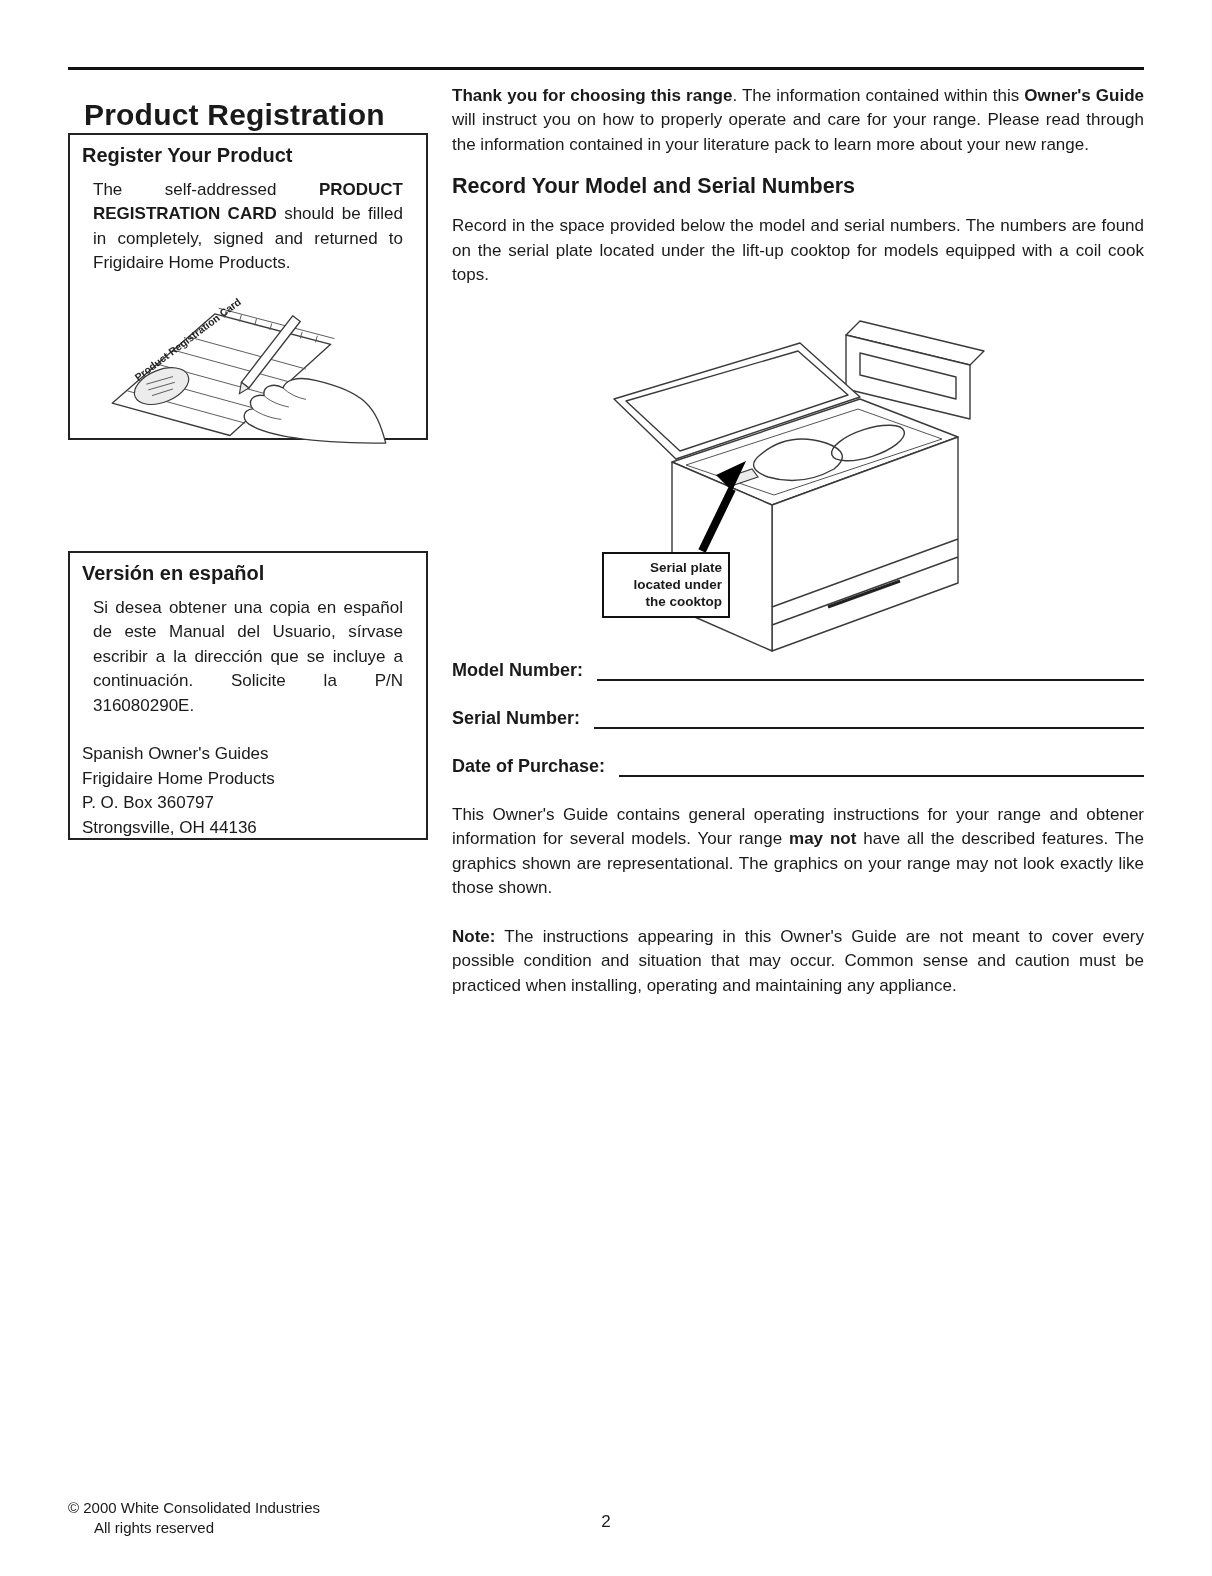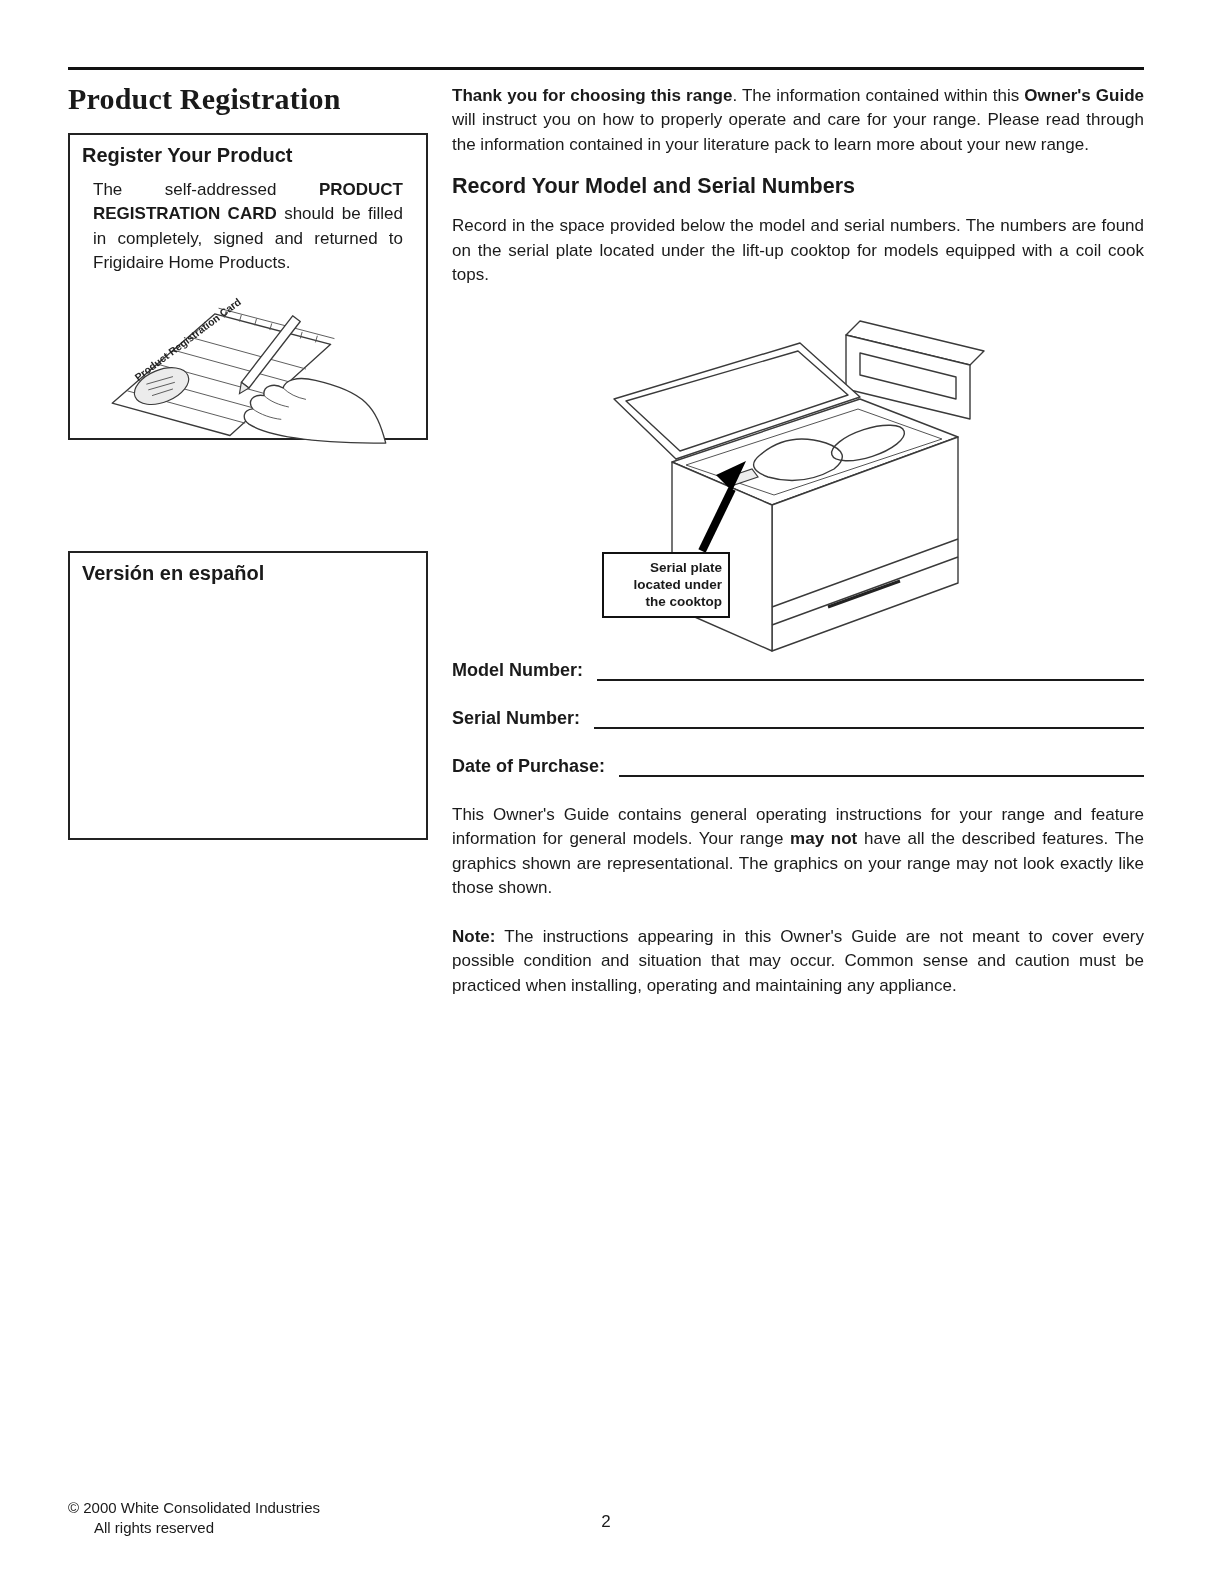--- a/index.html
+++ b/index.html
@@ -13,22 +13,21 @@
     color:#1a1a1a;
     overflow:hidden;
   }
   .top-rule {
     position:absolute; left:68px; top:67px; width:1076px; height:2.5px;
     background:#111;
   }
   .page-title {
     position:absolute; left:68px; top:82px;
     font-size:30px; font-weight:bold; letter-spacing:0.2px;
-    margin:0;
-    font-family:Liberation Serif, serif;
+    margin:16px;
   }
   .box {
     position:absolute; left:68px; width:360px;
     border:2px solid #232323;
     padding:9px 12px 8px 12px;
     background:#fff;
   }
   .register-box { top:133px; height:307px; }
   .spanish-box  { top:551px; height:289px; }
   .box h2 {
@@ -123,20 +122,27 @@
       <polygon class="fillw" points="212,24 220,30 166,100 158,94"></polygon>
       <polygon class="fillg" points="158,94 166,100 156,106"></polygon>
 
       <path class="fillw" d="M310,158 C300,120 288,104 236,92 C216,87 204,92 202,100 C192,94 180,98 182,108 C170,106 164,114 170,122 C160,123 158,132 166,138 C188,152 240,158 310,158 Z"></path>
       <path class="ln-thin" d="M202,100 C208,106 216,110 226,112 M182,108 C188,114 198,118 208,120 M170,122 C178,128 190,132 200,133"></path>
     </svg>
   </div>
 
   <div class="box spanish-box">
     <h2>Versión en español</h2>
+    <p class="spanish-body">Si desea obtener una copia en español de este Manual del Usuario, sírvase escribir a la dirección que se incluye a continuación. Solicite la P/N 316080290E.</p>
+    <div class="address">
+      <div>Spanish Owner's Guides</div>
+      <div>Frigidaire Home Products</div>
+      <div>P. O. Box 360797</div>
+      <div>Strongsville, OH 44136</div>
+    </div>
   </div>
 
   <div class="right-col">
 
     <p><span class="b">Thank you for choosing this range</span><span>. The information contained within this </span><span class="b">Owner's Guide</span><span> will instruct you on how to properly operate and care for your range. Please read through the information contained in your literature pack to learn more about your new range.</span></p>
 
     <h2 class="section-heading">Record Your Model and Serial Numbers</h2>
 
     <p>Record in the space provided below the model and serial numbers. The numbers are found on the serial plate located under the lift-up cooktop for models equipped with a coil cook tops.</p>
 
@@ -177,21 +183,21 @@
     </div>
     <div class="form-row">
       <span class="label">Serial Number:</span>
       <span class="blank"></span>
     </div>
     <div class="form-row">
       <span class="label">Date of Purchase:</span>
       <span class="blank"></span>
     </div>
 
-    <p class="guide-para"><span>This Owner's Guide contains general operating instructions for your range and feature information for general models. Your range </span><span class="b">may not</span><span> have all the described features. The graphics shown are representational. The graphics on your range may not look exactly like those shown.</span></p>
+    <p class="guide-para"><span>This Owner's Guide contains general operating instructions for your range and obtener information for several models. Your range </span><span class="b">may not</span><span> have all the described features. The graphics shown are representational. The graphics on your range may not look exactly like those shown.</span></p>
 
     <p class="note-para"><span class="b">Note:</span><span> The instructions appearing in this Owner's Guide are not meant to cover every possible condition and situation that may occur. Common sense and caution must be practiced when installing, operating and maintaining any appliance.</span></p>
 
   </div>
 
   <div class="footer-copy">
     <div>©  2000 White Consolidated Industries</div>
     <div class="line2">All rights reserved</div>
   </div>
   <div class="page-num">2</div>

